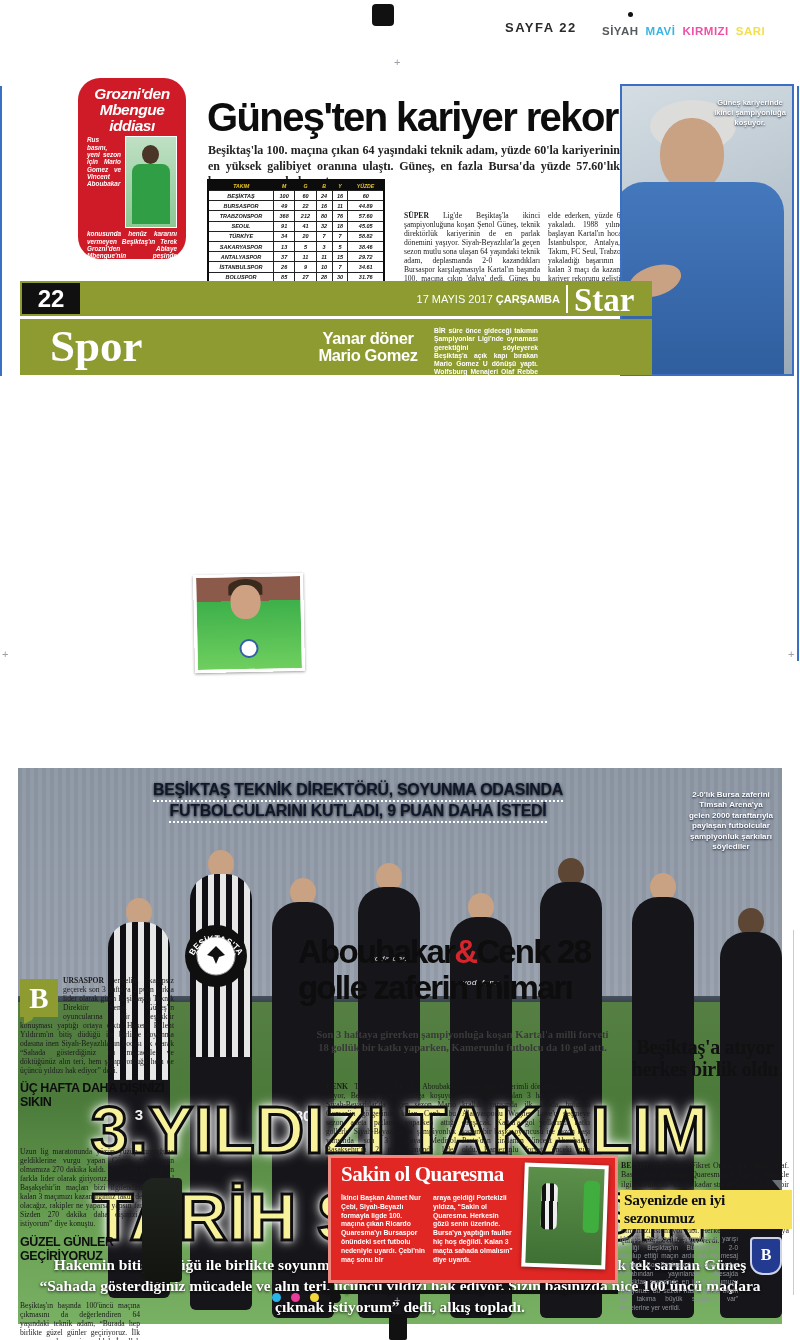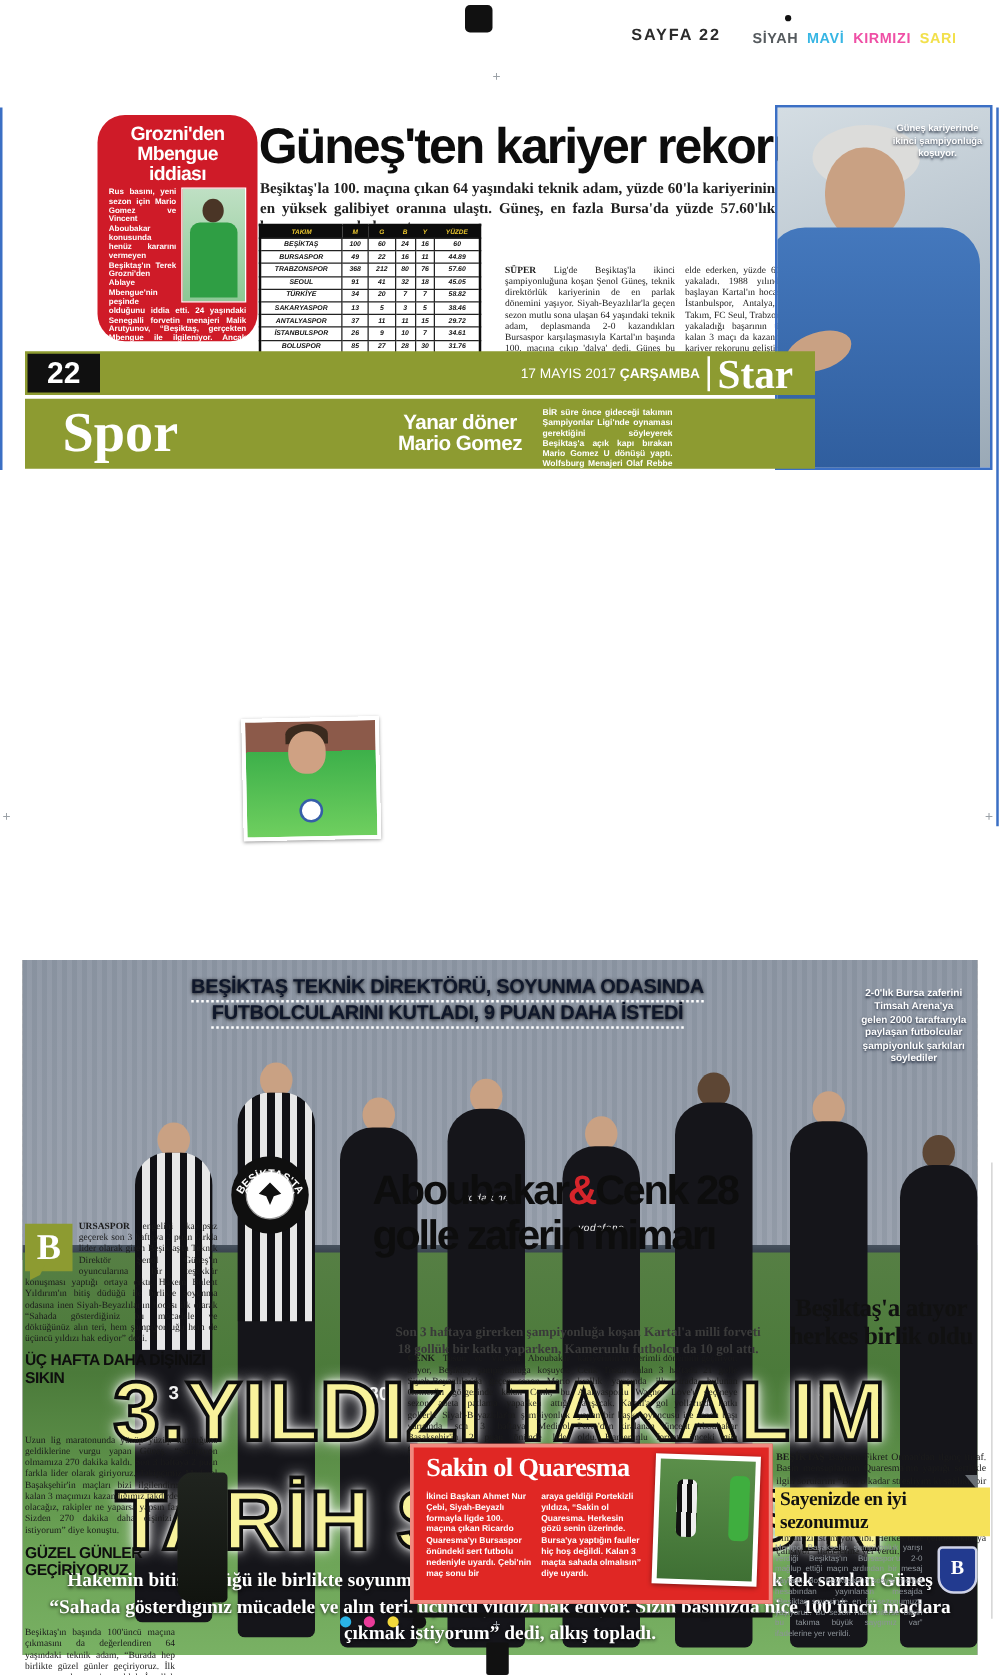--- a/index.html
+++ b/index.html
@@ -117,21 +117,21 @@
   <div class="abs cross" style="left:788px;top:648px;">+</div>
   <div class="abs edgeline" style="left:0;top:86px;height:290px;"></div>
   <div class="abs edgeline" style="left:797px;top:86px;height:575px;"></div>
   <div class="abs vgray" style="left:793px;top:930px;height:365px;"></div>
 
   <div class="abs sayfa" style="left:505px;top:20px;">SAYFA 22</div>
   <div class="abs plates" style="left:595px;top:21px;">
     <span class="p0">SİYAH</span><span class="p1">MAVİ</span><span class="p2">KIRMIZI</span><span class="p3">SARI</span>
   </div>
 
-  <div class="abs grozni" style="left:78px;top:92px;width:128px;height:181px;">
+  <div class="abs grozni" style="left:78px;top:78px;width:108px;height:181px;font-style:italic;">
     <h2>Grozni'den Mbengue iddiası</h2>
     <div class="groz-photo ph">
         <i class="hd"></i>
         <i class="tors"></i>
       </div>
     <div class="txt">Rus basını, yeni sezon için Mario Gomez ve Vincent Aboubakar konusunda henüz kararını vermeyen Beşiktaş'ın Terek Grozni'den Ablaye Mbengue'nin peşinde olduğunu iddia etti. 24 yaşındaki Senegalli forvetin menajeri Malik Arutyunov, “Beşiktaş, gerçekten Mbengue ile ilgileniyor. Ancak oyuncuyu isteyen tek kulüp onlar değil. Benimle iletişime geçen Türk kulübü yetkililerine sezon sonunu beklemelerini söyledim. Lig bitince Terek'le yollarımızı ayıracağız” dedi.</div>
   </div>
 
   <div class="abs bigh" style="left:207px;top:97px;width:480px;">Güneş'ten kariyer rekoru</div>
   <div class="abs standfirst just" style="left:208px;top:143px;width:412px;">Beşiktaş'la 100. maçına çıkan 64 yaşındaki teknik adam, yüzde 60'la kariyerinin en yüksek galibiyet oranına ulaştı. Güneş, en fazla Bursa'da yüzde 57.60'lık başarı oranı yakalamıştı.</div>
@@ -334,21 +334,21 @@
     <path id="arcB" d="M 11 27 A 23 23 0 0 0 53 27" fill="none"></path>
     <text font-size="8.6" font-weight="bold" fill="#fff" font-family="Liberation Sans, sans-serif"><textPath href="#arcT" startOffset="50%" text-anchor="middle">BEŞİKTAŞ'TA</textPath></text>
     <text font-size="8.2" font-weight="bold" fill="#fff" font-family="Liberation Sans, sans-serif"><textPath href="#arcB" startOffset="50%" text-anchor="middle">GÜNÜN HABERİ</textPath></text>
     <path d="M23 31 l9 -9 l9 9 l-6 2 l-3 7 l-3 -7 z" fill="#111"></path>
   </svg>
 
   <div class="abs duo-h" style="left:298px;top:934px;width:320px;">
     <div><span>Aboubakar</span><span class="amp">&amp;</span><span>Cenk 28</span></div>
     <div>golle zaferin mimarı</div>
   </div>
-  <div class="abs duo-sf" style="left:310px;top:1060px;width:305px;">Son 3 haftaya girerken şampiyonluğa koşan Kartal'a milli forveti 18 gollük bir katkı yaparken, Kamerunlu futbolcu da 10 gol attı.</div>
+  <div class="abs duo-sf" style="left:310px;top:1028px;width:305px;">Son 3 haftaya girerken şampiyonluğa koşan Kartal'a milli forveti 18 gollük bir katkı yaparken, Kamerunlu futbolcu da 10 gol attı.</div>
   <div class="abs bodytxt" style="left:326px;top:1044px;width:130px;height:126px;">
     <span class="lead">CENK</span><span> Tosun ve Vincent Aboubakar atıyor, Beşiktaş şampiyonluğa koşuyor. Siyah-Beyazlılar'da geçen sezon Mario Gomez'in gölgesinde kalan Cenk, bu sezon adeta patlama yaparken attığı gollerle Siyah-Beyazlılar'ın şampiyonluk yarışında son 3 haftaya Medipol Başakşehir'in 2 puan önünde lider girmesinde büyük pay sahibi oldu. Son 9 haftada 2 gol atmasına karşın 18 gole ulaşan 25 yaşındaki milli oyuncu,</span>
   </div>
   <div class="abs bodytxt" style="left:462px;top:1044px;width:128px;height:126px;">kariyerinin en verimli dönemini geçiriyor. Cenk Tosun kalan 3 haftada 21 golle krallık yarışında ilk sırada bulunan Alanyasporlu Wagner Love'u geçmeye çalışacak. Kartal'a gol yollarında katkı yapan bir başka oyuncusu ise sezon başı Porto'dan kiralanan Vincent Aboubakar oldu. Kamerunlu forvet, önceki gün Bursa'ya attığı golle gol sayısını 10'a çıkardı. Son 9 haftada 6 gol atan Aboubakar, 3 de asist yaptı.</div>
 
   <div class="abs redbox" style="left:328px;top:1155px;width:290px;height:128px;">
     <h3 class="abs" style="left:10px;top:4px;width:190px;">Sakin ol Quaresma</h3>
     <div class="abs c" style="left:10px;top:36px;width:84px;">İkinci Başkan Ahmet Nur Çebi, Siyah-Beyazlı formayla ligde 100. maçına çıkan Ricardo Quaresma'yı Bursaspor önündeki sert futbolu nedeniyle uyardı. Çebi'nin maç sonu bir</div>
     <div class="abs c" style="left:102px;top:36px;width:80px;">araya geldiği Portekizli yıldıza, “Sakin ol Quaresma. Herkesin gözü senin üzerinde. Bursa'ya yaptığın fauller hiç hoş değildi. Kalan 3 maçta sahada olmalısın” diye uyardı.</div>
     <div class="abs polaroid ph" style="left:192px;top:6px;width:84px;height:104px;box-sizing:border-box;">

